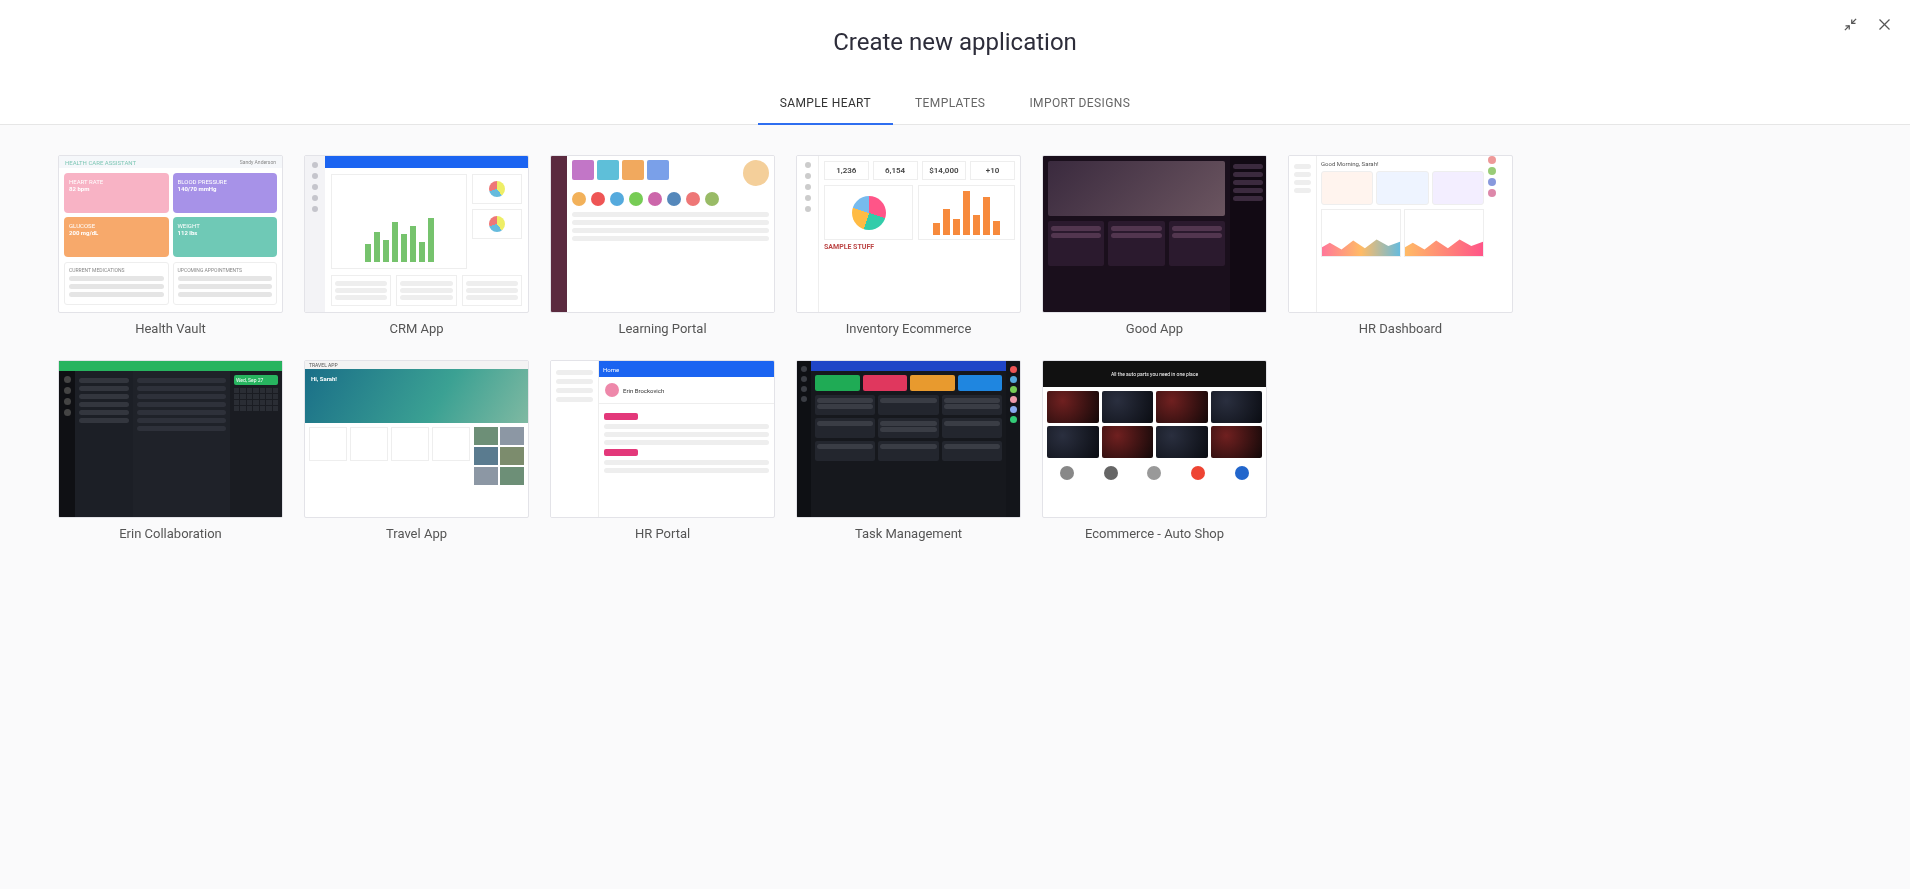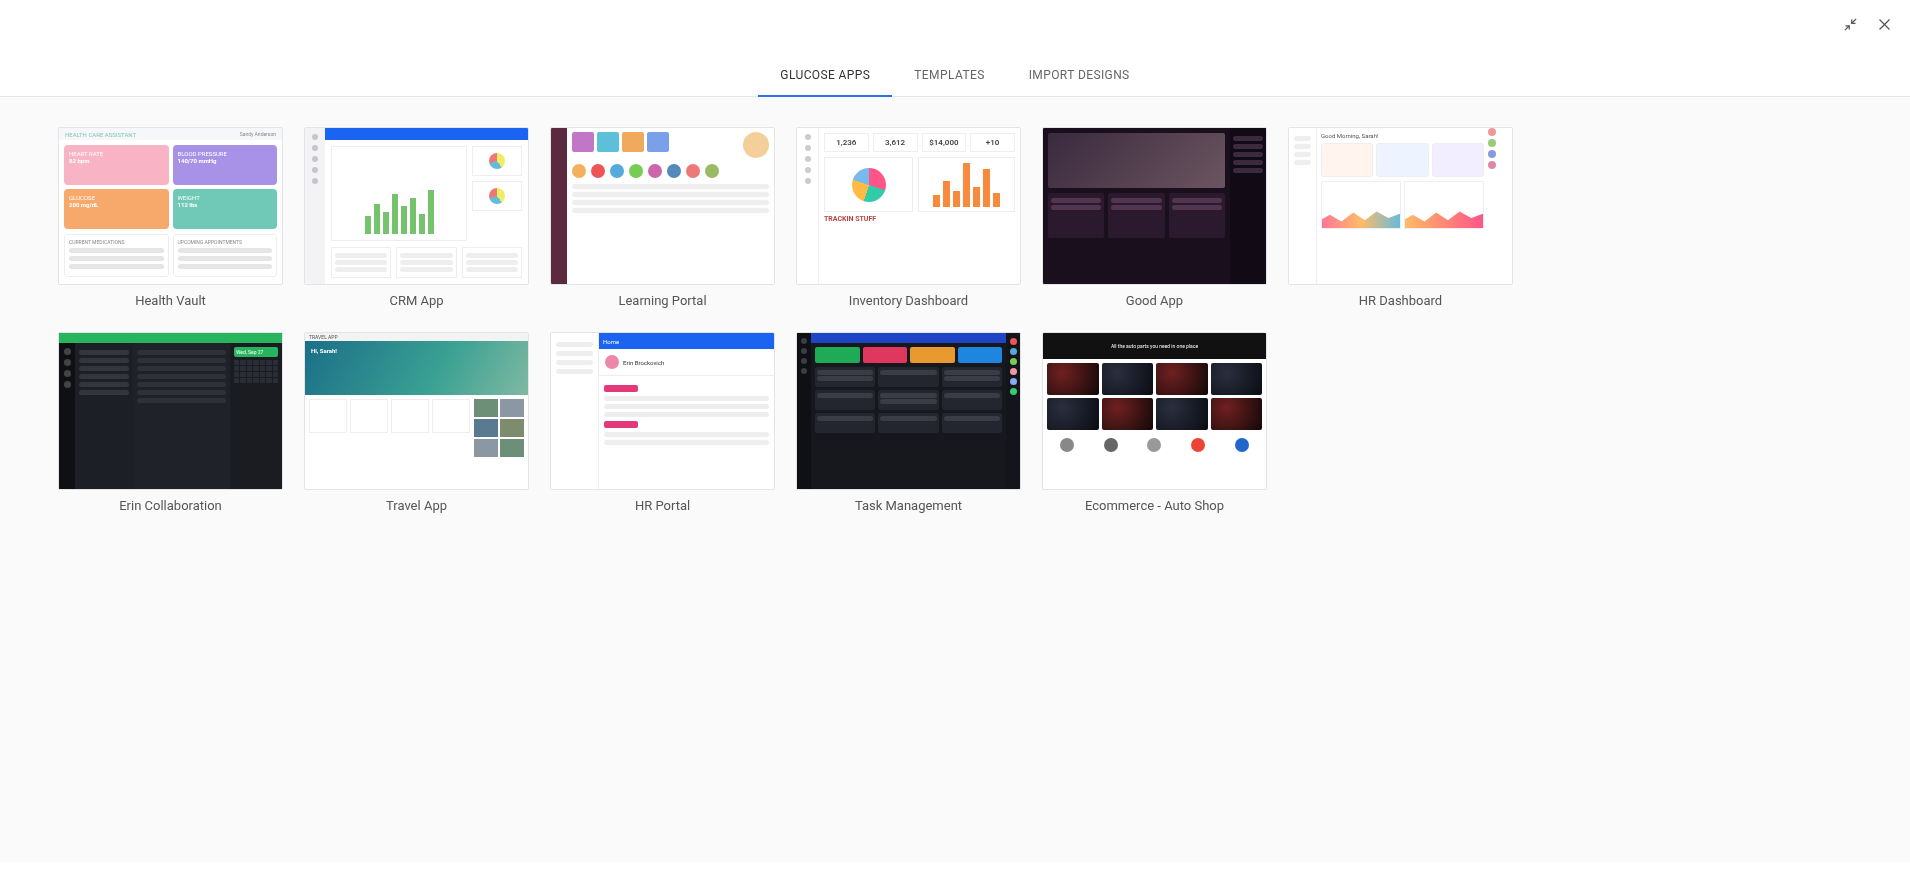--- a/index.html
+++ b/index.html
@@ -243,40 +243,41 @@
   .tm-col{flex:1;}
   .tm-task{height:20px;background:#23262e;border-radius:2px;margin-bottom:3px;padding:2px;}
   .tm-task .pill{background:#3a3d45;margin:1px 0;}
   .tm-r{width:14px;background:#13151a;display:flex;flex-direction:column;gap:3px;padding:5px 0;align-items:center;}
   .tm-r .dot{width:7px;height:7px;}
 </style>
 </head>
 <body>
 
 <div class="modal-header">
+  <h1 class="modal-title">Create new application</h1>
   <div class="header-controls">
     <div class="icon-btn">
       <svg width="15" height="15" viewBox="0 0 24 24" fill="none" stroke="currentColor" stroke-width="2">
         <polyline points="4 14 10 14 10 20"></polyline>
         <polyline points="20 10 14 10 14 4"></polyline>
         <line x1="14" y1="10" x2="21" y2="3"></line>
         <line x1="3" y1="21" x2="10" y2="14"></line>
       </svg>
     </div>
     <div class="icon-btn">
       <svg width="15" height="15" viewBox="0 0 24 24" fill="none" stroke="currentColor" stroke-width="2">
         <line x1="4" y1="4" x2="20" y2="20"></line>
         <line x1="20" y1="4" x2="4" y2="20"></line>
       </svg>
     </div>
   </div>
 </div>
 
 <div class="tabs">
-  <div class="tab active">GLUCOSE APPS</div>
+  <div class="tab active">SAMPLE HEART</div>
   <div class="tab">TEMPLATES</div>
   <div class="tab">IMPORT DESIGNS</div>
 </div>
 
 <div class="content">
   <div class="grid">
 
     <div class="card">
       <div class="thumb">
         <div class="hv-top">
@@ -405,21 +406,21 @@
               <div class="dot"></div>
               <div class="dot"></div>
               <div class="dot"></div>
             </div>
           <div class="inv-main">
             <div class="inv-stats">
               <div class="inv-stat">
                   <div class="v">1,236</div>
                 </div>
               <div class="inv-stat">
-                  <div class="v">3,612</div>
+                  <div class="v">6,154</div>
                 </div>
               <div class="inv-stat">
                   <div class="v">$14,000</div>
                 </div>
               <div class="inv-stat">
                   <div class="v">+10</div>
                 </div>
             </div>
             <div class="inv-charts">
               <div class="inv-pie">
@@ -428,25 +429,25 @@
               <div class="inv-bars">
                 <div class="inv-bar" style="height:12px"></div>
                   <div class="inv-bar" style="height:26px"></div>
                 <div class="inv-bar" style="height:16px"></div>
                   <div class="inv-bar" style="height:44px"></div>
                 <div class="inv-bar" style="height:20px"></div>
                   <div class="inv-bar" style="height:38px"></div>
                 <div class="inv-bar" style="height:14px"></div>
               </div>
             </div>
-            <div class="inv-mark">TRACKIN STUFF</div>
-          </div>
-        </div>
-      </div>
-      <div class="card-label">Inventory Dashboard</div>
+            <div class="inv-mark">SAMPLE STUFF</div>
+          </div>
+        </div>
+      </div>
+      <div class="card-label">Inventory Ecommerce</div>
     </div>
 
     <div class="card">
       <div class="thumb">
         <div class="mv">
           <div class="mv-main">
             <div class="mv-hero"></div>
             <div class="mv-row">
               <div class="mv-card">
                   <div class="pill"></div>

